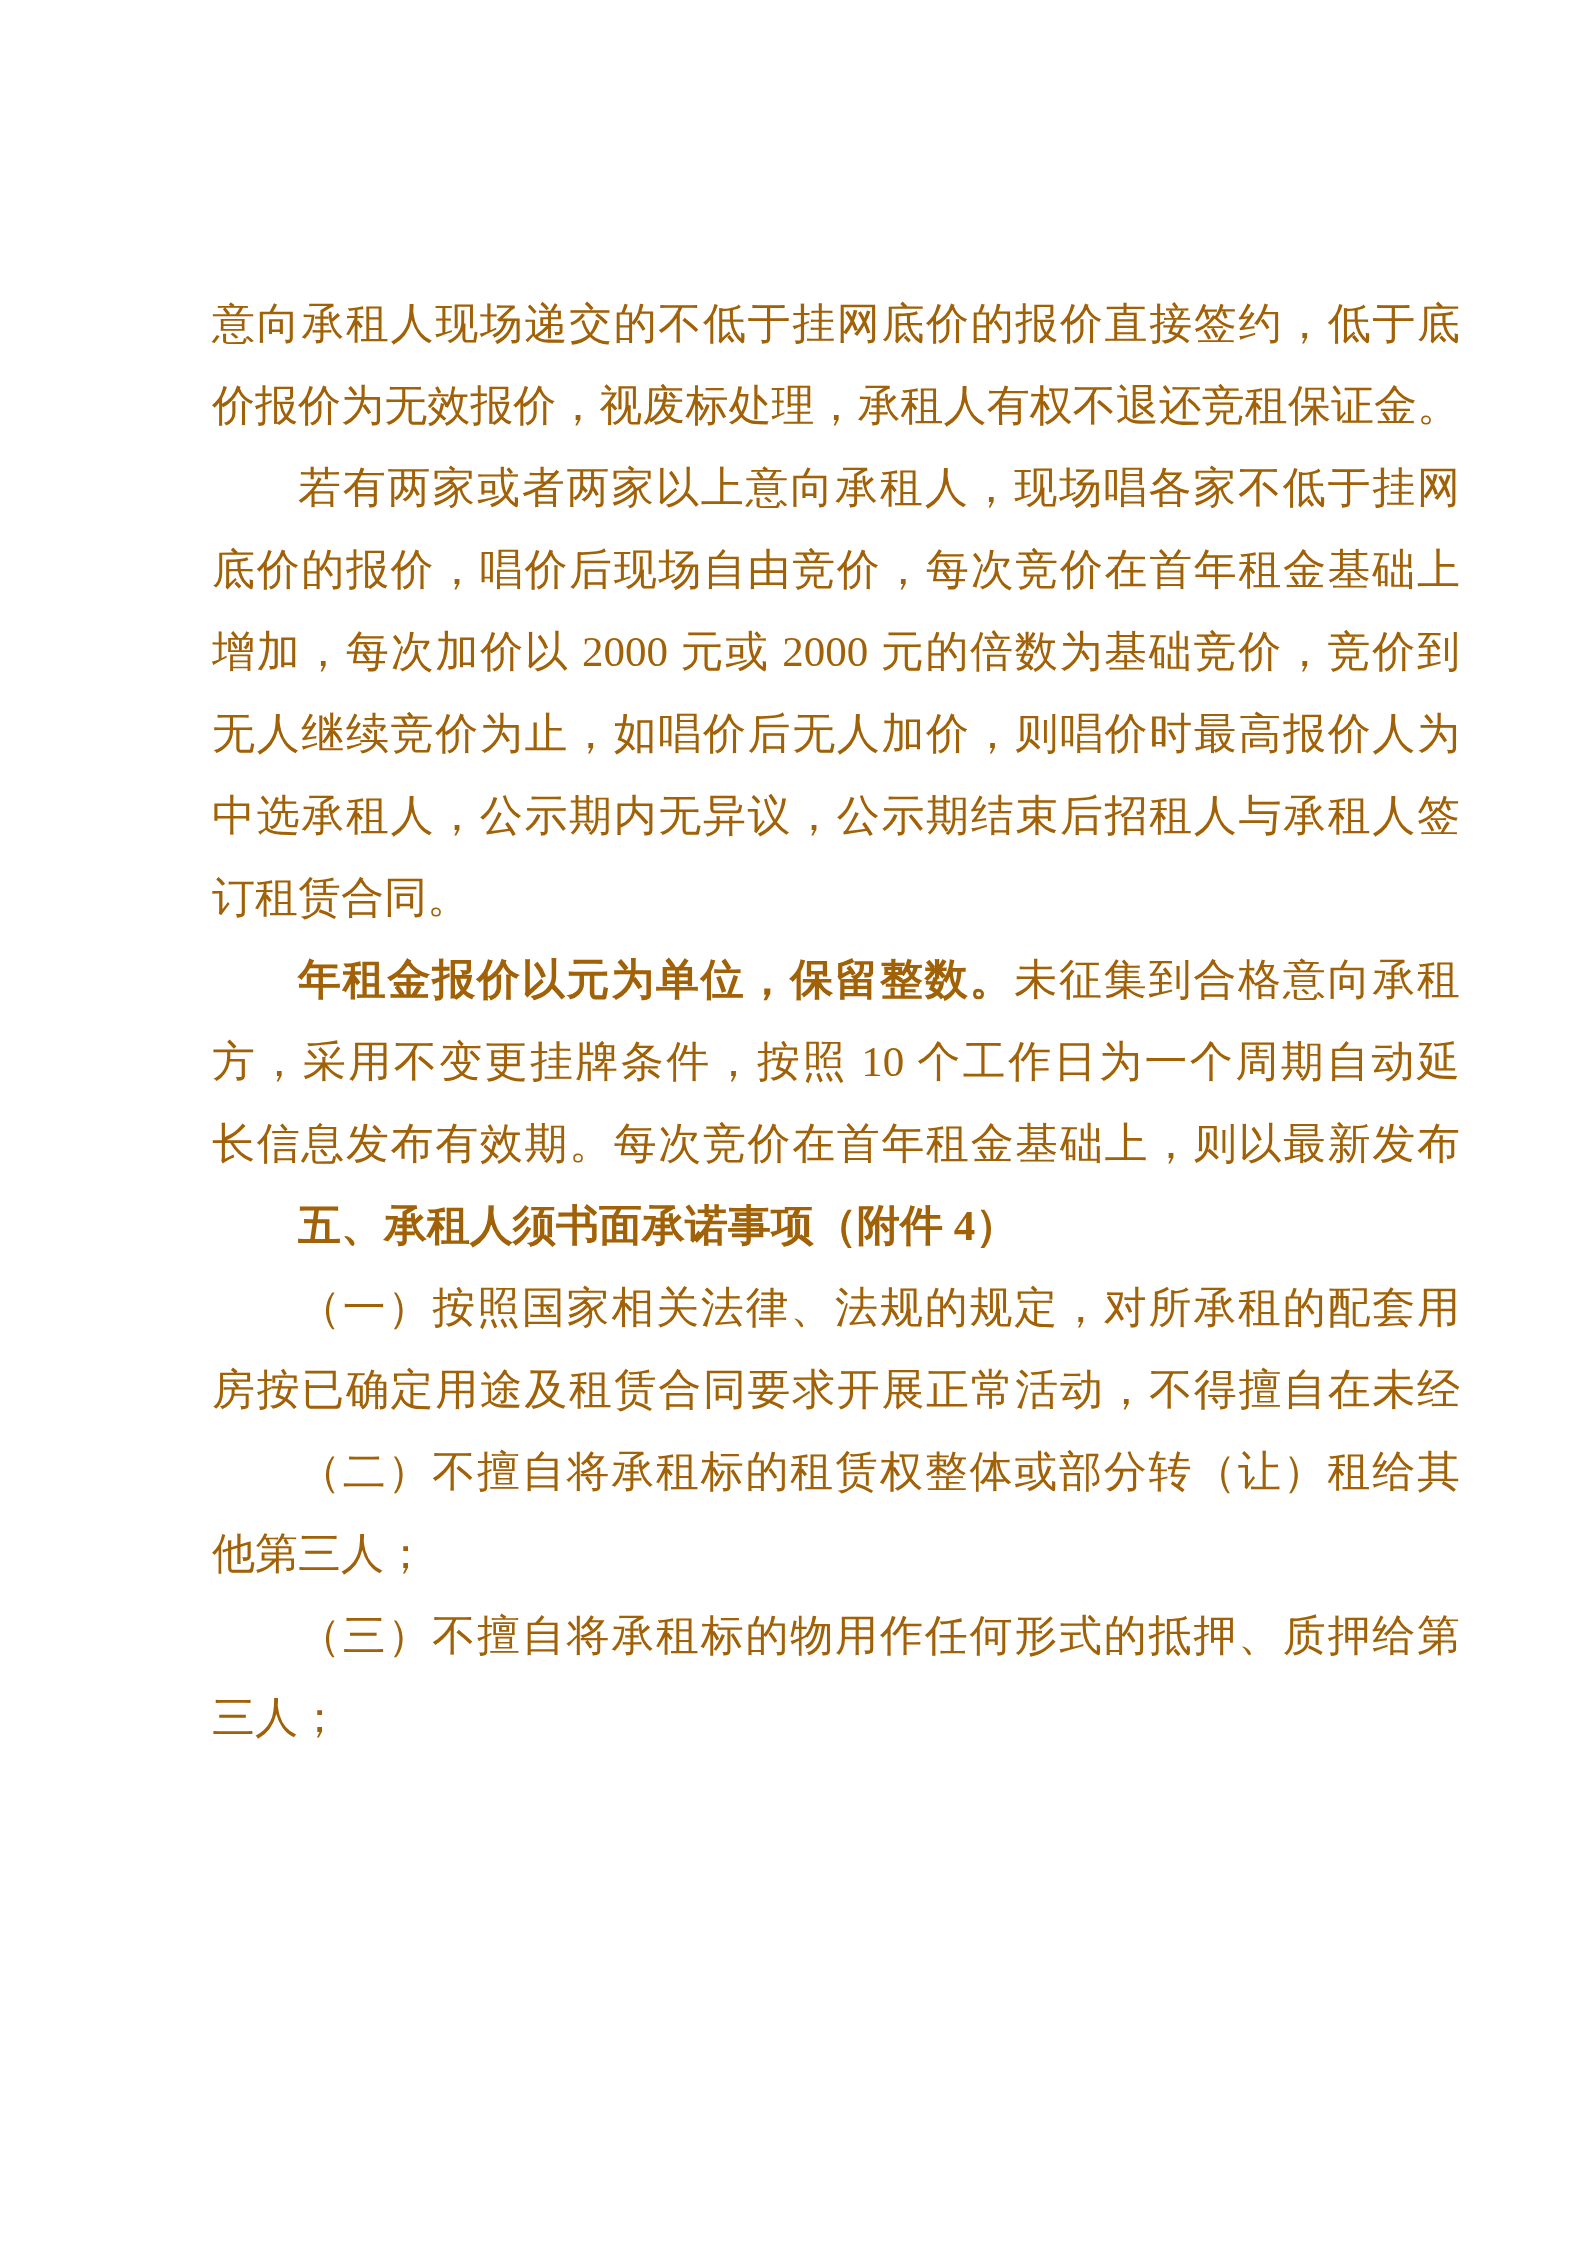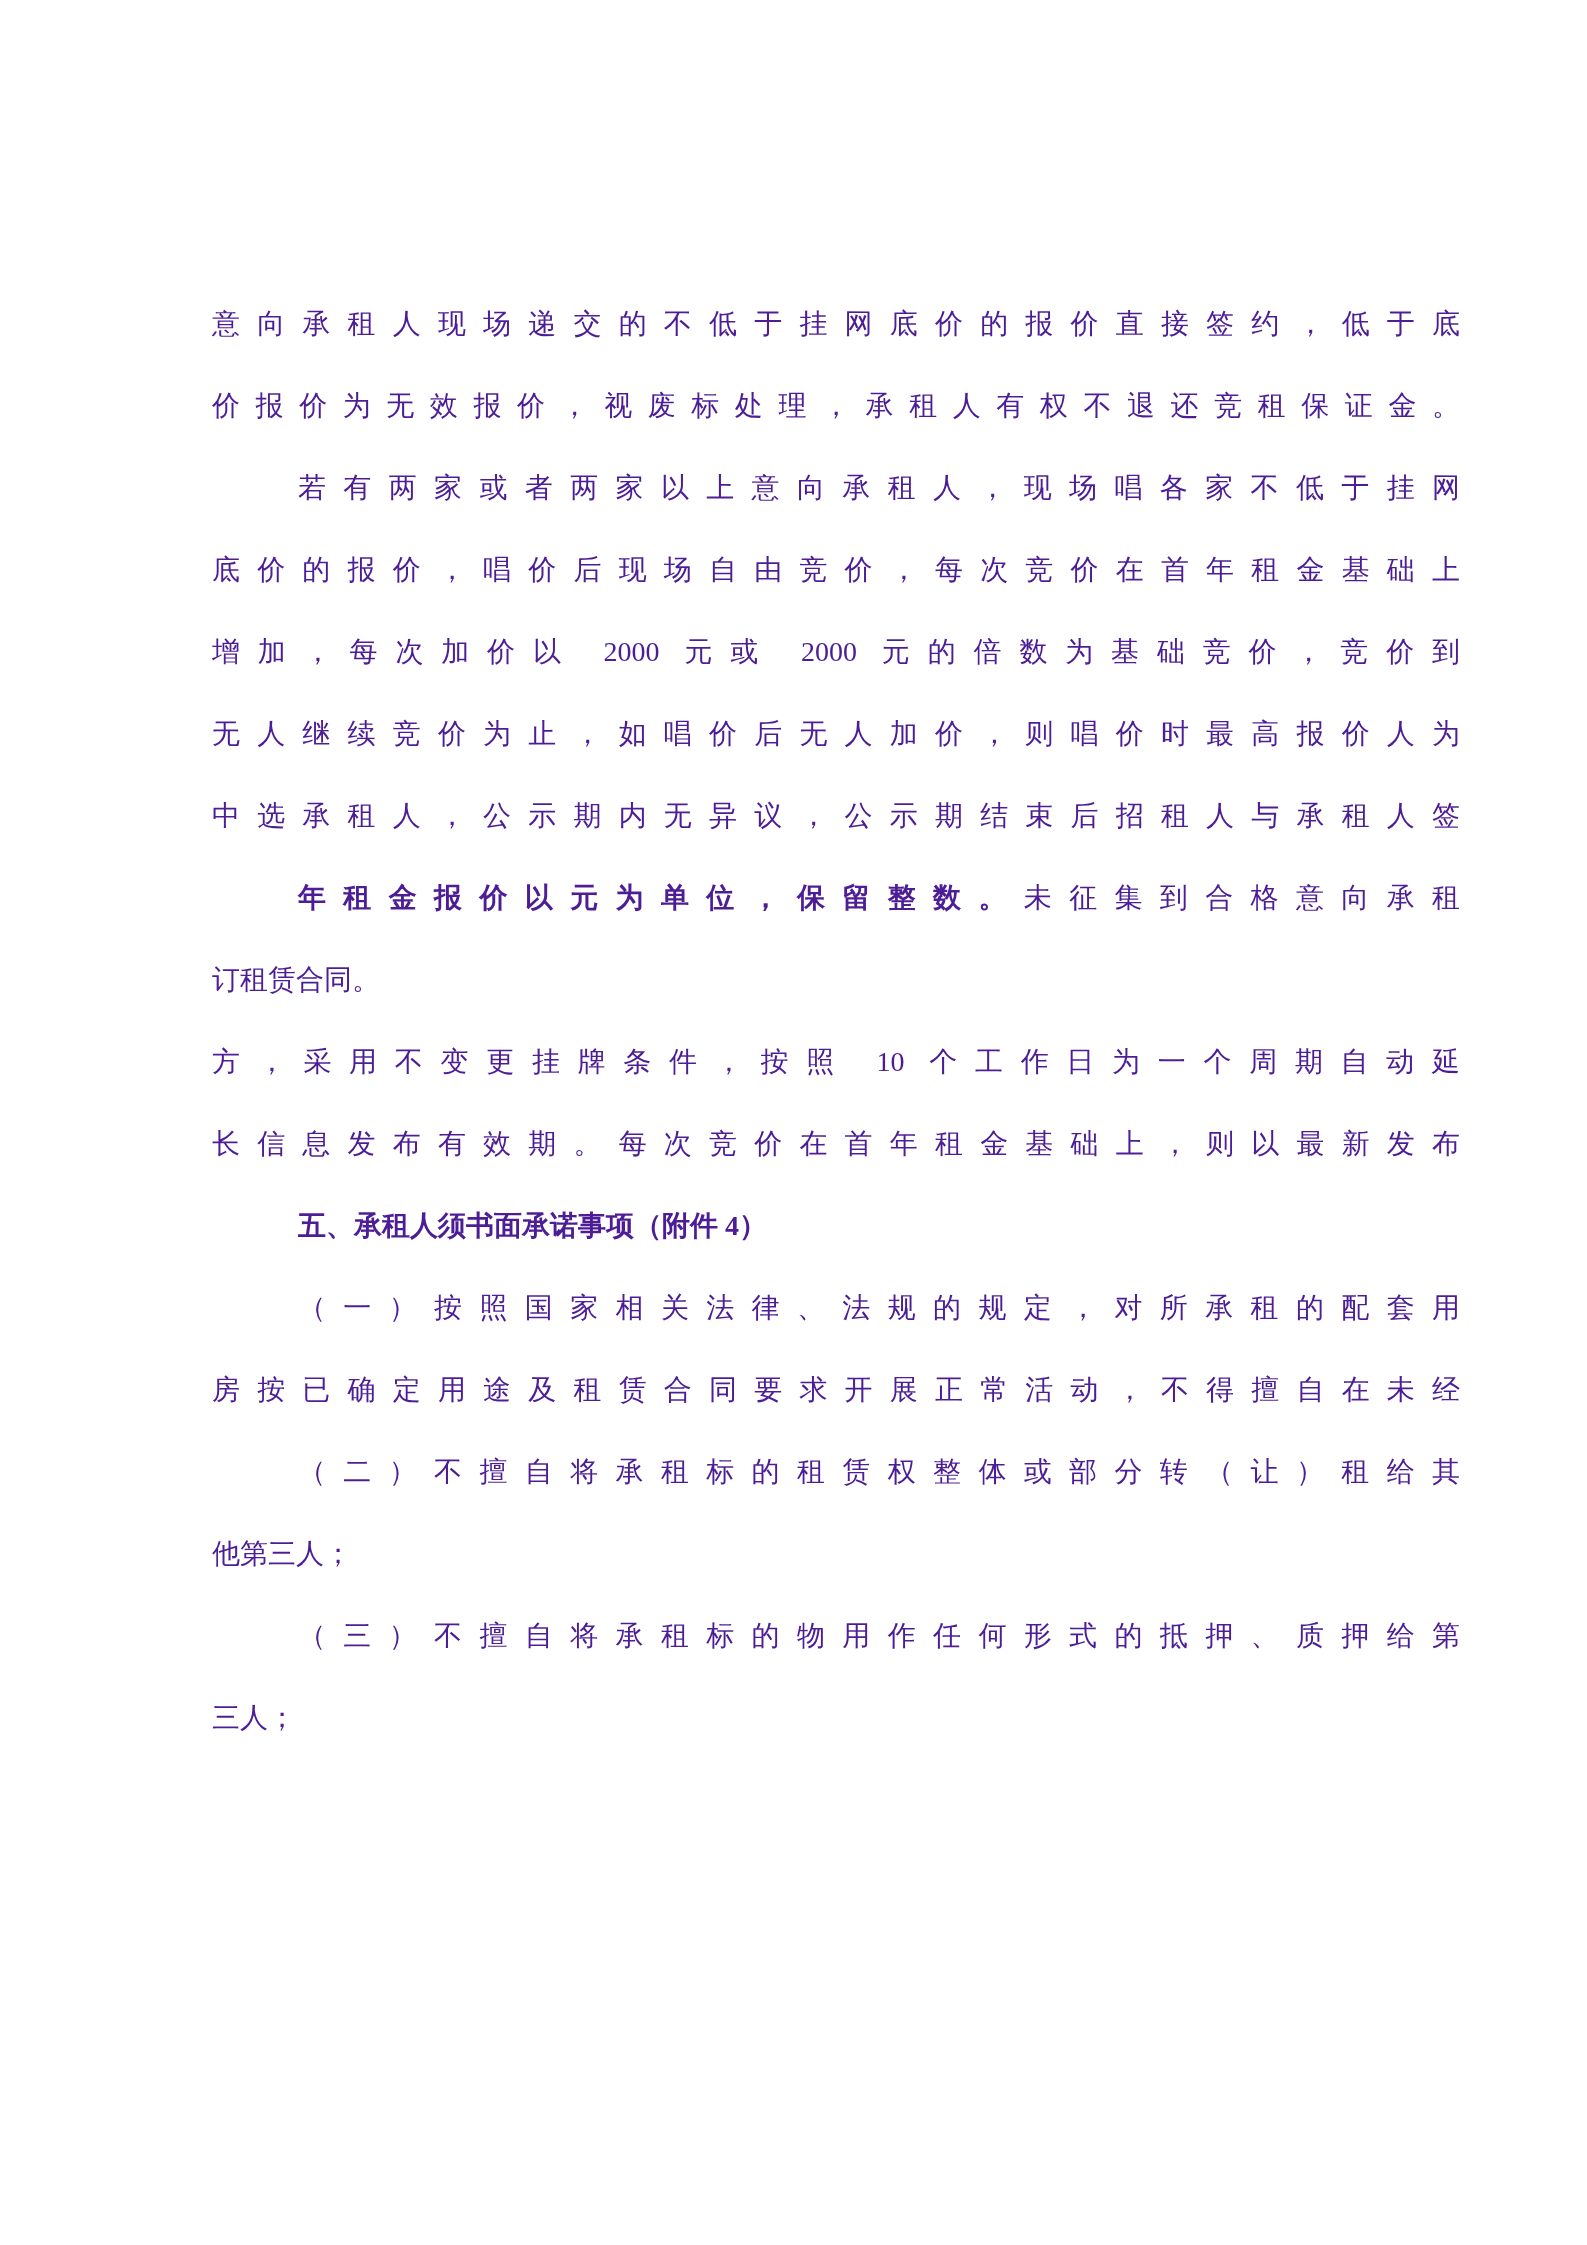--- a/index.html
+++ b/index.html
@@ -16,26 +16,26 @@
     font-family: "Liberation Serif", "DejaVu Serif", serif;
     color: #000000;
   }
   .content {
     position: absolute;
     left: 212px;
     top: 283px;
     width: 1248px;
   }
   .line {
-    font-size: 28px;
+    font-size: 43px;
     line-height: 82px;
     height: 82px;
     white-space: nowrap;
     text-align: left;
-    color: #4c1d95;
+    color: #a16207;
   }
   .line.justify {
     text-align: justify;
     text-align-last: justify;
     text-justify: inter-character;
   }
   .line.indent {
     padding-left: 86px;
   }
   .seg-regular { font-weight: 400; }
@@ -46,22 +46,22 @@
 
 <div class="page">
   <div class="content">
       <div class="line justify"><span class="seg-regular">意向承租人现场递交的不低于挂网底价的报价直接签约，低于底</span></div>
       <div class="line justify"><span class="seg-regular">价报价为无效报价，视废标处理，承租人有权不退还竞租保证金。</span></div>
       <div class="line indent justify"><span class="seg-regular">若有两家或者两家以上意向承租人，现场唱各家不低于挂网</span></div>
       <div class="line justify"><span class="seg-regular">底价的报价，唱价后现场自由竞价，每次竞价在首年租金基础上</span></div>
       <div class="line justify"><span class="seg-regular">增加，每次加价以 2000 元或 2000 元的倍数为基础竞价，竞价到</span></div>
       <div class="line justify"><span class="seg-regular">无人继续竞价为止，如唱价后无人加价，则唱价时最高报价人为</span></div>
       <div class="line justify"><span class="seg-regular">中选承租人，公示期内无异议，公示期结束后招租人与承租人签</span></div>
+      <div class="line"><span class="seg-regular">订租赁合同。</span></div>
       <div class="line indent justify"><span class="seg-bold">年租金报价以元为单位，保留整数。</span><span class="seg-regular">未征集到合格意向承租</span></div>
-      <div class="line"><span class="seg-regular">订租赁合同。</span></div>
       <div class="line justify"><span class="seg-regular">方，采用不变更挂牌条件，按照 10 个工作日为一个周期自动延</span></div>
       <div class="line justify"><span class="seg-regular">长信息发布有效期。每次竞价在首年租金基础上，则以最新发布</span></div>
       <div class="line indent"><span class="seg-bold">五、承租人须书面承诺事项（附件 4）</span></div>
       <div class="line indent justify"><span class="seg-regular">（一）按照国家相关法律、法规的规定，对所承租的配套用</span></div>
       <div class="line justify"><span class="seg-regular">房按已确定用途及租赁合同要求开展正常活动，不得擅自在未经</span></div>
       <div class="line indent justify"><span class="seg-regular">（二）不擅自将承租标的租赁权整体或部分转（让）租给其</span></div>
       <div class="line"><span class="seg-regular">他第三人；</span></div>
       <div class="line indent justify"><span class="seg-regular">（三）不擅自将承租标的物用作任何形式的抵押、质押给第</span></div>
       <div class="line"><span class="seg-regular">三人；</span></div>
     </div>

